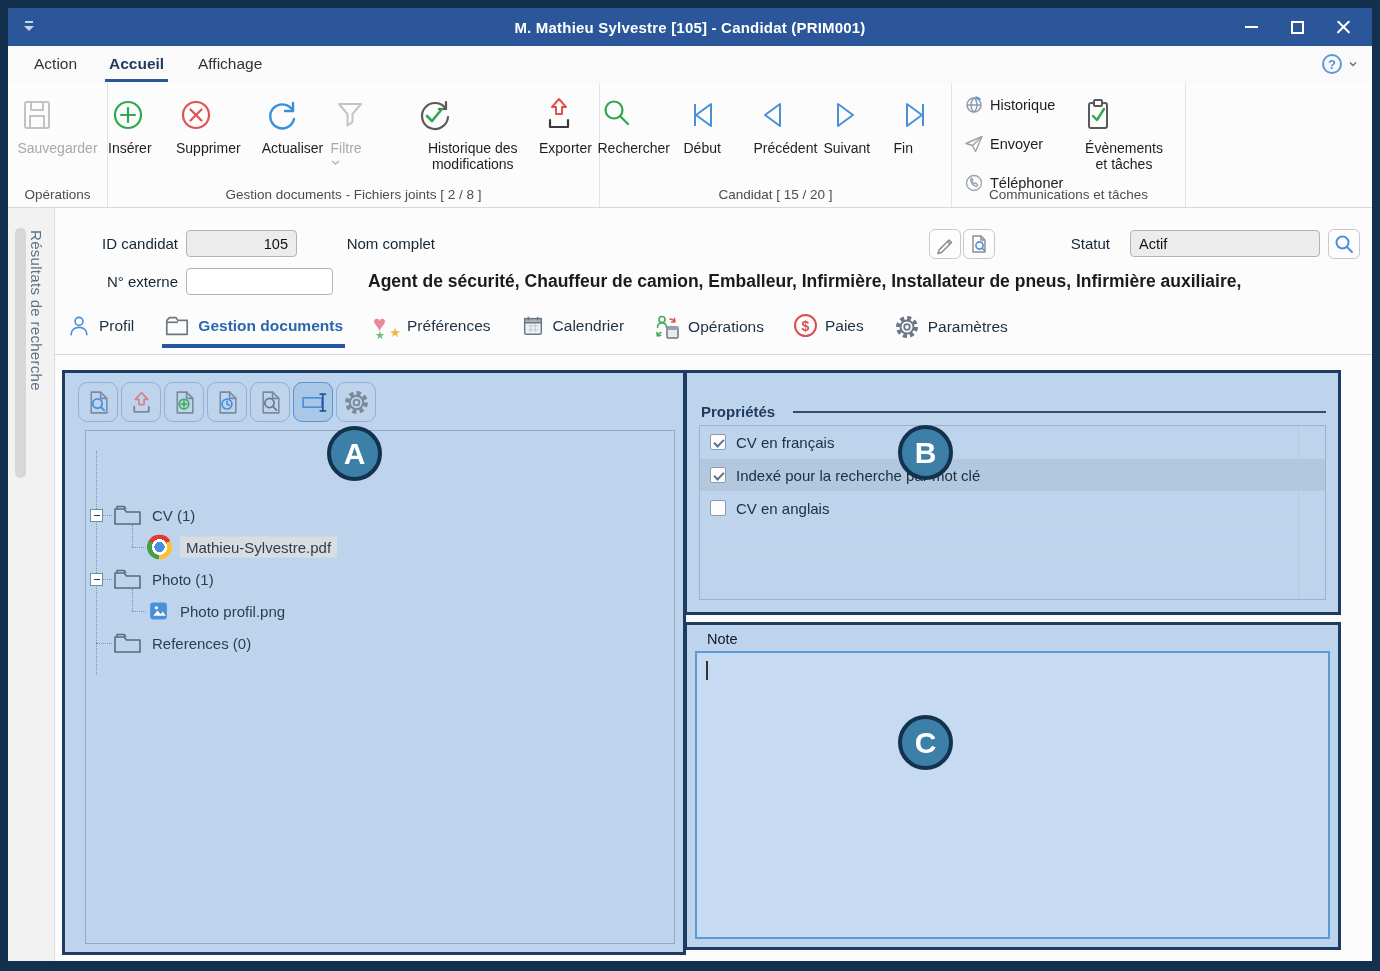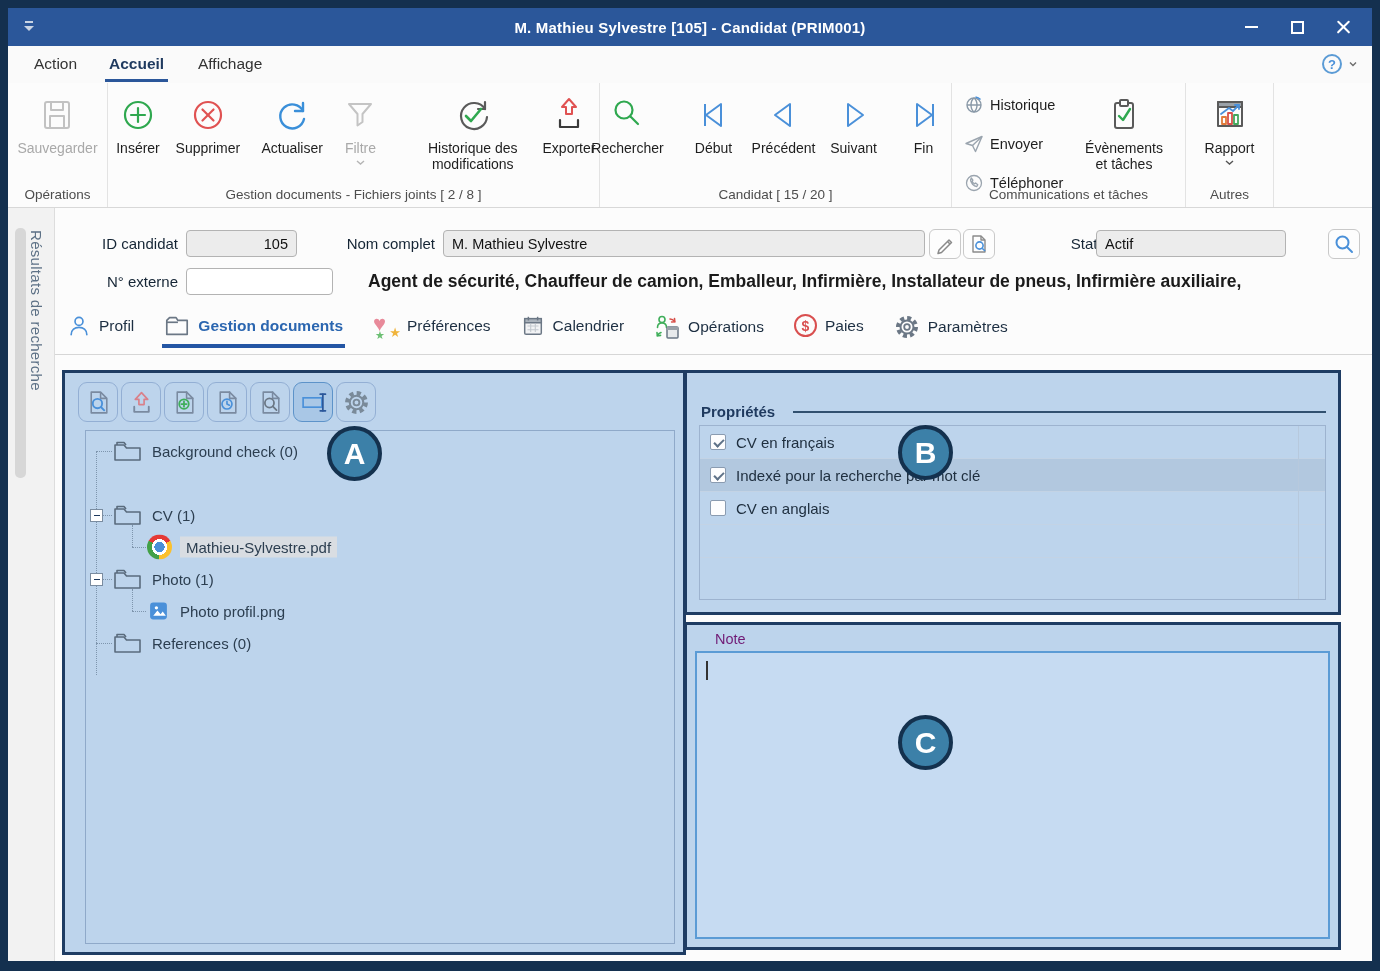--- a/index.html
+++ b/index.html
@@ -37,21 +37,21 @@
   .menu-item.active::after { content:""; position:absolute; left:0; right:0; bottom:-7px; height:3px; background:#2b579a; }
   .help-area { position:absolute; right:14px; top:8px; display:flex; align-items:center; gap:6px; }
   .help-circle { width:20px; height:20px; border:2px solid #5b9bd5; border-radius:50%; color:#4a90d9; font-weight:700; font-size:13px; display:flex; align-items:center; justify-content:center; }
   .chev { width:10px; height:10px; }
 
   
   .ribbon { position:absolute; left:0; top:75px; width:100%; height:125px; background:#fcfcfc; border-bottom:1px solid #d8d8d8; display:flex; }
   .rgroup { position:relative; height:100%; border-right:1px solid #e3e3e3; }
   .rcap { position:absolute; left:0; right:0; bottom:5px; text-align:center; font-size:13.5px; color:#4d4d4d; white-space:nowrap; }
   .ritems { display:flex; justify-content:center; align-items:flex-start; padding-top:7px; gap:4px; height:98px; }
-  .rb { display:flex; flex-direction:column; align-items:center; min-width:60px; }
+  .rb { display:flex; flex-direction:column; align-items:flex-start; min-width:60px; }
   .rb .ric { height:50px; display:flex; align-items:center; justify-content:center; }
   .rb .rlb { font-size:14px; line-height:16px; text-align:center; color:#1e1e1e; }
   .rb.disabled .rlb { color:#a9a9a9; }
   .rb .rchev { margin-top:3px; }
   .g1 { width:100px; } .g2 { width:492px; } .g3 { width:352px; } .g4 { width:234px; } .g5 { width:88px; }
   .gfill { flex:1; border-right:none; }
   .w118 { width:118px; } .w92 { width:92px; }
   .smallcol { display:flex; flex-direction:column; gap:19px; padding-top:12px; padding-left:12px; width:126px; }
   .sitem { display:flex; align-items:center; gap:6px; font-size:14.5px; color:#1e1e1e; white-space:nowrap; }
 
@@ -110,21 +110,21 @@
   .props-line { position:absolute; left:106px; right:12px; top:38px; height:2px; background:#31506f; }
   .plist { position:absolute; left:12px; top:52px; right:12px; bottom:12px; border:1px solid #9db3cf; }
   .prow { position:absolute; left:0; right:0; height:33px; border-bottom:1px solid #c3d3e5; display:flex; align-items:center; }
   .prow.hl { background:#b2c8df; }
   .pcol-sep { position:absolute; top:0; bottom:0; right:26px; width:1px; background:#b7c9dd; }
   .cb { position:relative; width:16px; height:16px; margin-left:10px; background:#fdfdfe; border:1px solid #8a9bb0; border-radius:2px; flex:none; }
   .cb.checked::after { content:""; position:absolute; left:2.5px; top:3.5px; width:8px; height:4px; border-left:2px solid #5f7288; border-bottom:2px solid #5f7288; transform:rotate(-45deg); }
   .plab { margin-left:10px; font-size:15px; color:#203040; }
 
   
-  .note-label { position:absolute; left:28px; top:6px; font-size:14.5px; color:#701a75;text-align:center; }
+  .note-label { position:absolute; left:20px; top:6px; font-size:14.5px; color:#0f172a;text-align:center; }
   .note-box { position:absolute; left:8px; top:26px; right:8px; bottom:8px; border:2px solid #5b9bd5; background:#c6dbf2; }
   .caret { position:absolute; left:9px; top:8px; width:1.5px; height:19px; background:#333; }
 </style>
 </head>
 <body>
 
 <div class="window">
 
   <div class="titlebar">
     <span class="qat-icon"></span>
@@ -321,75 +321,52 @@
                 <polyline points="15,21 19,25 26,14" stroke="#2fa84f" stroke-width="2.4"></polyline>
               </svg>
             </div>
             <div class="rlb">Évènements et tâches</div>
           </div>
         </div>
       </div>
       <div class="rcap">Communications et tâches</div>
     </div>
 
-    <div class="rgroup g5">
-      <div class="ritems">
-        <div class="rb">
-          <div class="ric">
-            <svg width="40" height="40" viewBox="0 0 40 40" fill="none" stroke-linejoin="round" stroke-linecap="round">
-              <rect x="8" y="7" width="24" height="24" stroke="#5a5a5a" stroke-width="2"></rect>
-              <rect x="8" y="7" width="24" height="5" fill="#9aa1a8" stroke="#5a5a5a" stroke-width="2"></rect>
-              <rect x="12" y="22" width="4" height="7" stroke="#e07a3a" stroke-width="1.8"></rect>
-              <rect x="18" y="18" width="4" height="11" stroke="#d8504a" stroke-width="1.8"></rect>
-              <rect x="24" y="20" width="4" height="9" stroke="#44a85c" stroke-width="1.8"></rect>
-              <polyline points="11,19 19,13 23,16 29,10" stroke="#4a90d9" stroke-width="1.8"></polyline>
-              <polyline points="25,10 29,10 29,14" stroke="#4a90d9" stroke-width="1.8"></polyline>
-            </svg>
-          </div>
-          <div class="rlb">Rapport</div>
-          <svg class="rchev" width="11" height="7" viewBox="0 0 11 7">
-              <polyline points="2,2 5.5,5 9,2" fill="none" stroke="#555" stroke-width="1.4"></polyline>
-            </svg>
-        </div>
-      </div>
-      <div class="rcap">Autres</div>
-    </div>
 
     <div class="rgroup gfill"></div>
   </div>
 
   <div class="content">
 
     <div class="side-strip">
       <span class="side-handle"></span>
       <span class="side-label">Résultats de recherche</span>
     </div>
 
     <div class="main">
 
       <div class="flabel" style="left:10px; top:27px; width:113px">ID candidat</div>
       <div class="finput rightalign" style="left:131px; top:22px; width:111px">105</div>
       <div class="flabel" style="left:260px; top:27px; width:120px">Nom complet</div>
-      <div class="finput" style="left:388px; top:22px; width:482px">M. Mathieu Sylvestre</div>
       <div class="sq-btn" style="left:874px; top:21px">
         <svg width="22" height="22" viewBox="0 0 22 22" fill="none" stroke="#8a8a8a" stroke-width="1.5" stroke-linejoin="round">
           <path d="M5 17 l10-10 2.5 2.5 -10 10 -3.5 1 z"></path>
             <path d="M13.5 8.5 l2.5 2.5"></path>
         </svg>
       </div>
       <div class="sq-btn" style="left:908px; top:21px">
         <svg width="22" height="22" viewBox="0 0 22 22" fill="none" stroke-linejoin="round">
           <path d="M5 3 h8 l4 4 v12 h-12 z" stroke="#8a8a8a" stroke-width="1.4"></path>
           <path d="M13 3 v4 h4" stroke="#8a8a8a" stroke-width="1.4"></path>
           <circle cx="11.5" cy="12.5" r="3.6" stroke="#4a90d9" stroke-width="1.6"></circle>
           <line x1="14.2" y1="15.2" x2="17" y2="18" stroke="#4a90d9" stroke-width="1.6"></line>
         </svg>
       </div>
       <div class="flabel" style="left:955px; top:27px; width:100px">Statut</div>
-      <div class="finput" style="left:1041px; top:22px; width:190px">Actif</div>
+      <div class="finput" style="left:1075px; top:22px; width:190px">Actif</div>
       <div class="sq-btn" style="left:1273px; top:21px">
         <svg width="22" height="22" viewBox="0 0 22 22" fill="none" stroke="#4a90d9" stroke-width="2" stroke-linecap="round">
           <circle cx="9.5" cy="9.5" r="6"></circle>
             <line x1="14" y1="14" x2="19" y2="19"></line>
         </svg>
       </div>
 
       <div class="flabel" style="left:10px; top:65px; width:113px">N° externe</div>
       <div class="finput white" style="left:131px; top:60px; width:147px"></div>
       <div class="professions" style="left:313px; top:63px">Agent de sécurité, Chauffeur de camion, Emballeur, Infirmière, Installateur de pneus, Infirmière auxiliaire,</div>
@@ -511,28 +488,20 @@
               <circle cx="13" cy="13" r="9" stroke="#7a8a99" stroke-width="4" stroke-dasharray="4 3.05"></circle>
               <circle cx="13" cy="13" r="6.5" stroke="#7a8a99" stroke-width="2"></circle>
               <circle cx="13" cy="13" r="2.8" stroke="#7a8a99" stroke-width="1.8"></circle>
             </svg>
           </div>
         </div>
 
         <div class="treearea">
           <div class="dotv" style="left:10px; top:20px; height:224px"></div>
 
-          <div class="trow" style="top:4px">
-            <span class="doth" style="left:10px; width:16px; top:16px"></span>
-            <svg class="tico" style="left:26px" width="30" height="24" viewBox="0 0 30 24" fill="none" stroke="#5a6b7d" stroke-width="1.6" stroke-linejoin="round">
-              <path d="M3 21 v-15 h9 l2.5 3 h13.5 v12 z"></path>
-                <path d="M5 6 v-2.5 h7 l2 2.5"></path>
-            </svg>
-            <span class="tlabel" style="left:66px">Background check (0)</span>
-          </div>
 
 
           <div class="trow" style="top:68px">
             <span class="expander" style="left:4px; top:10px"></span>
             <span class="doth" style="left:17px; width:9px; top:16px"></span>
             <svg class="tico" style="left:26px" width="30" height="24" viewBox="0 0 30 24" fill="none" stroke="#5a6b7d" stroke-width="1.6" stroke-linejoin="round">
               <path d="M3 21 v-15 h9 l2.5 3 h13.5 v12 z"></path>
                 <path d="M5 6 v-2.5 h7 l2 2.5"></path>
             </svg>
             <span class="tlabel" style="left:66px">CV (1)</span>

